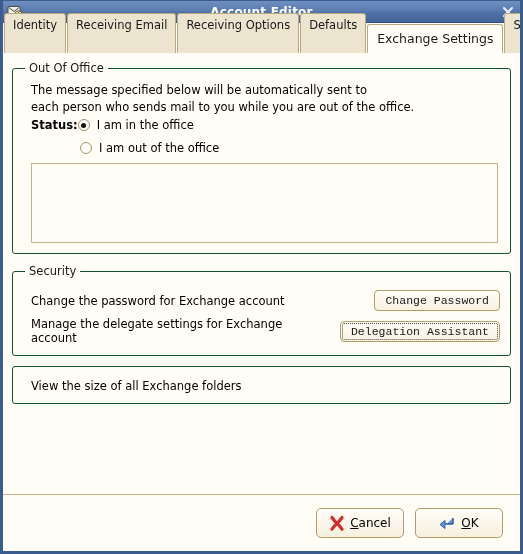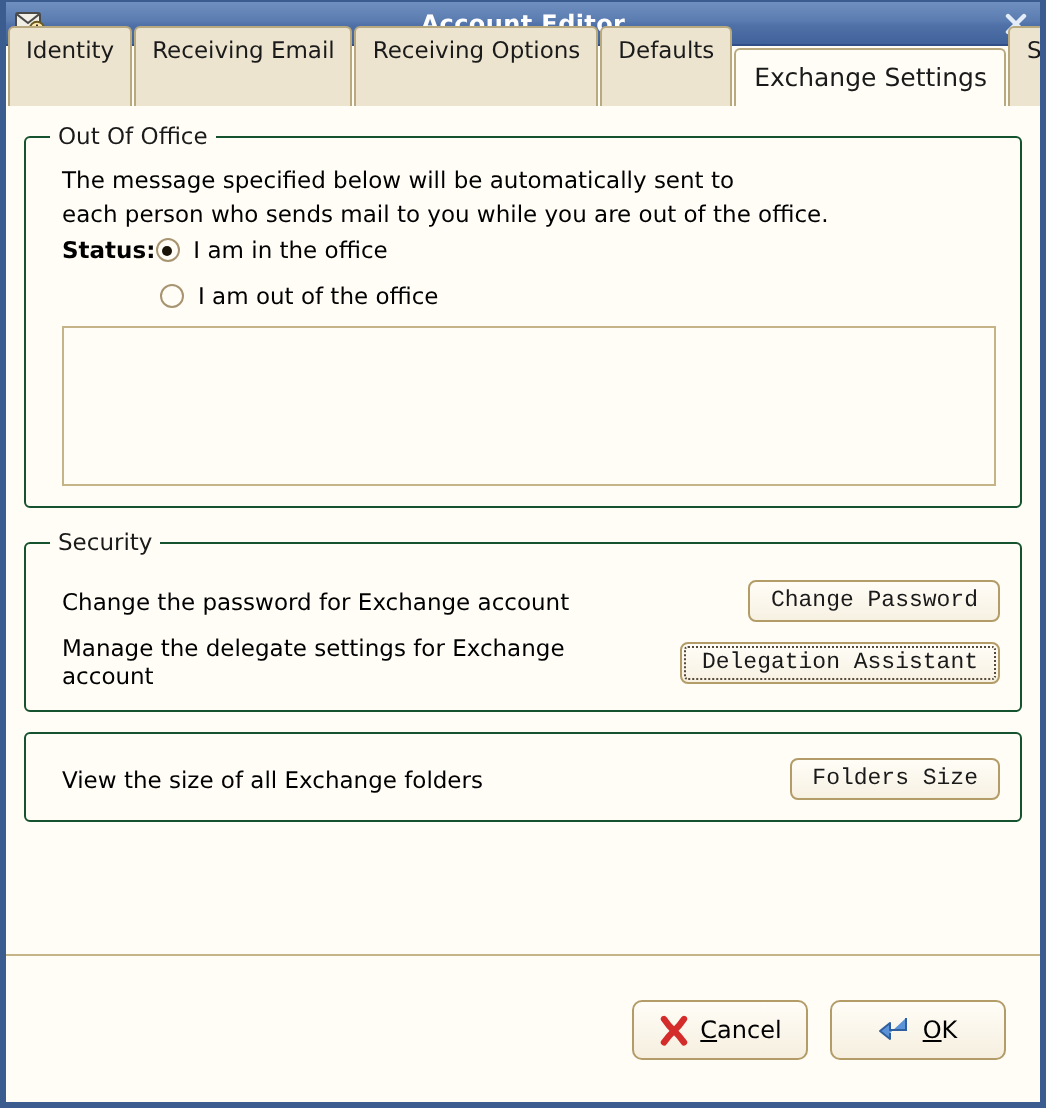--- a/index.html
+++ b/index.html
@@ -202,21 +202,21 @@
     outline: 1px dotted #55493a;
     outline-offset: -3px;
   }
 
   
   .footer {
     position: absolute;
     left: 0;
     right: 0;
     bottom: 0;
-    height: 74px;
+    height: 57px;
     border-top: 1px solid #c5b487;
     display: flex;
     align-items: center;
     justify-content: flex-end;
     padding-right: 17px;
     box-sizing: border-box;
     background: #fffdf6;
   }
   .fbtn {
     box-sizing: border-box;
@@ -297,21 +297,20 @@
       </div>
       <div class="srow">
         <span class="lbl">Manage the delegate settings for Exchange account</span>
         <button class="btn focused">Delegation Assistant</button>
       </div>
     </fieldset>
 
     <fieldset class="group">
       <div class="srow">
         <span class="lbl">View the size of all Exchange folders</span>
-        <button class="btn">Folders Size</button>
       </div>
     </fieldset>
 
   </div>
 
   <div class="footer">
     <div class="fbtn">
       <span class="ficon">
         <svg width="16" height="16" viewBox="0 0 16 16">
           <path d="M3 2.5 C4.4 4.6 6 6.6 8 8.4 C10 10.3 11.6 12.2 13 14.2" stroke="#d42b2b" stroke-width="3.2" stroke-linecap="round" fill="none"></path>

